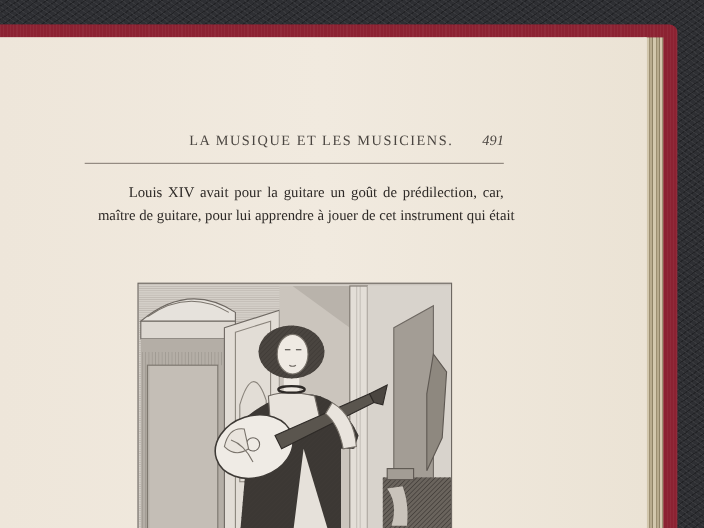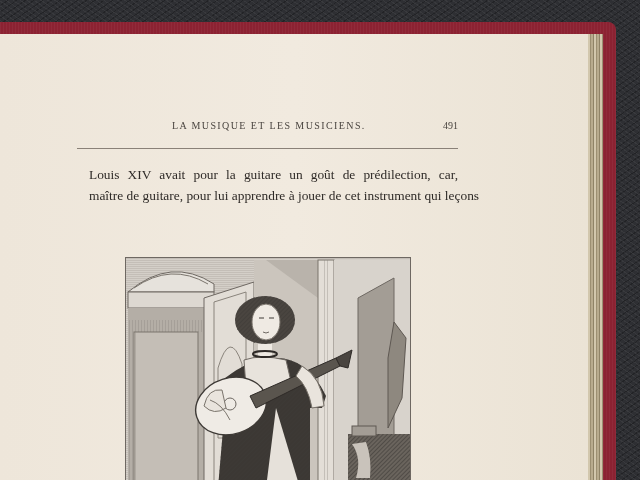--- a/index.html
+++ b/index.html
@@ -21,34 +21,34 @@
       position:absolute; left:585px; top:34px; width:18px; height:460px;
       background: repeating-linear-gradient(90deg, #b8ab8e 0 2px, #8f8367 2px 3px, #d2c7ad 3px 5px, #9c8f72 5px 6px);
     }
     .page {
       position:absolute; left:0; top:34px; width:588px; height:460px;
       background:#efe8dc;
       background-image: linear-gradient(90deg, #eee6da 0%, #f1eadf 50%, #ebe3d5 100%);
     }
     .header {
       position:absolute; left:172px; top:120px; width:286px;
-      font-size:10px; letter-spacing:1.4px; color:#4a4540;
+      font-size:13px; letter-spacing:1.4px; color:#4a4540;
     }
-    .header .pnum { position:absolute; right:0; top:0; letter-spacing:0; }
+    .header .pnum { position:absolute; right:0; top:0; letter-spacing:0;font-style:italic; }
     .rule {
       position:absolute; left:77px; top:148px; width:381px; height:1px;
       background:#8a8178;
     }
     .body-text {
       position:absolute; left:89px; top:164px; width:369px;
       font-size:13.4px; line-height:21px; color:#2e2a27;
       text-align:justify;
     }
     .body-text .line { display:block; white-space:nowrap; text-align:justify; text-align-last:justify; }
-    .body-text .line.first { padding-left:0; }
+    .body-text .line.first { padding-left:0;margin-left:28px; }
     .engraving {
       position:absolute; left:125px; top:257px; width:284px; height:230px;
       background:#cfcac3; border:1px solid #6e6862; overflow:hidden;
     }
   </style>
 </head>
 <body>
 
 <div class="cover"></div>
 <div class="page-edges"></div>
@@ -56,21 +56,21 @@
 <div class="page"></div>
 
 <div class="header">
   <span>LA MUSIQUE ET LES MUSICIENS.</span>
   <span class="pnum">491</span>
 </div>
 <div class="rule"></div>
 
 <div class="body-text">
   <span class="line first" style="padding-left:0;">Louis XIV avait pour la guitare un goût de prédilection, car,</span>
-  <span class="line">maître de guitare, pour lui apprendre à jouer de cet instrument qui leçons</span>
+  <span class="line">maître de guitare, pour lui apprendre à jouer de cet instrument qui était</span>
 </div>
 
 <div class="engraving">
   <svg width="284" height="230" viewBox="0 0 284 230">
     <defs>
       <pattern id="hatch" width="3" height="3" patternUnits="userSpaceOnUse">
         <line x1="0" y1="0" x2="0" y2="3" stroke="#8a847c" stroke-width="0.7"></line>
       </pattern>
       <pattern id="hatchD" width="3" height="3" patternUnits="userSpaceOnUse" patternTransform="rotate(45)">
         <line x1="0" y1="0" x2="0" y2="3" stroke="#3e3a36" stroke-width="1.2"></line>

